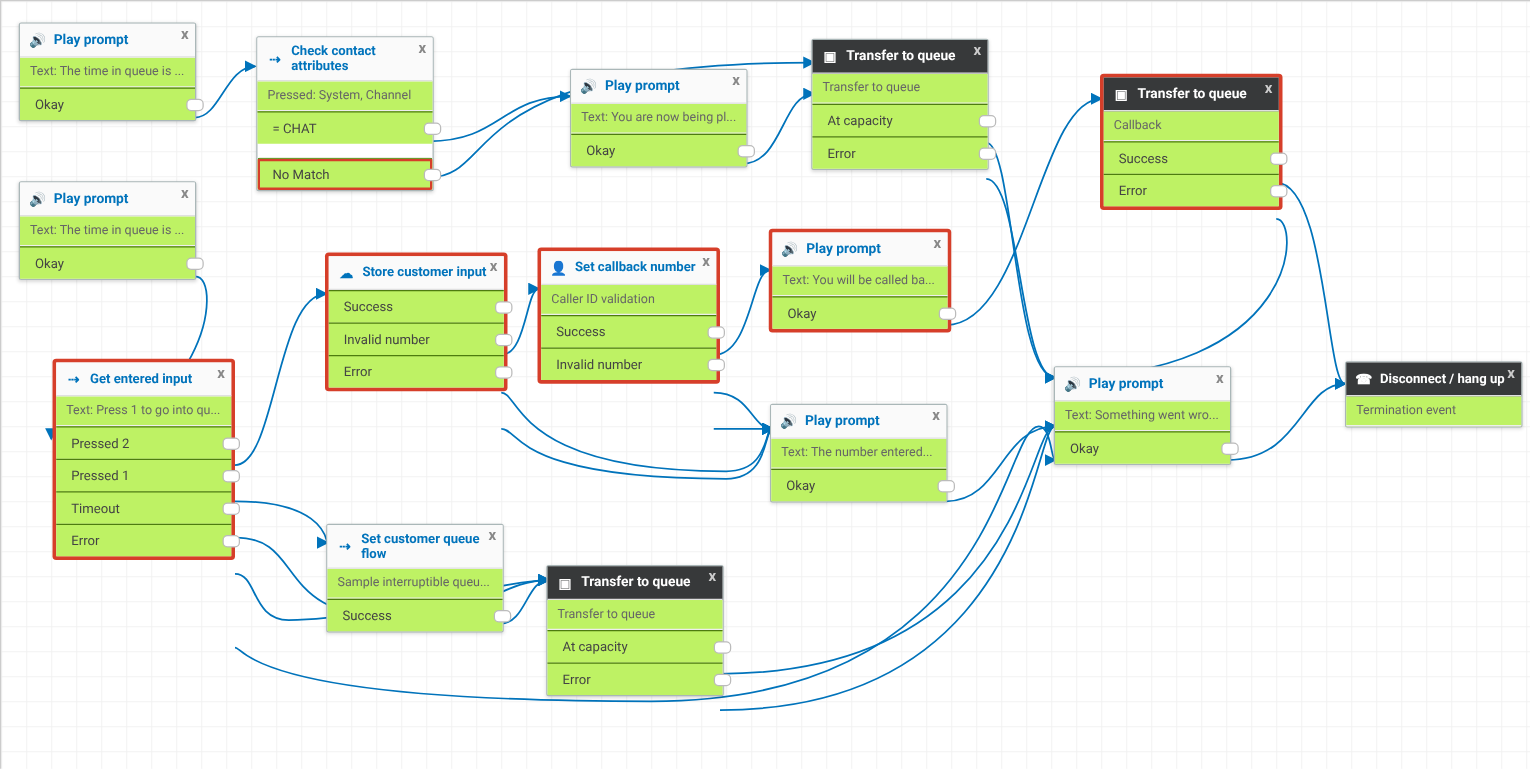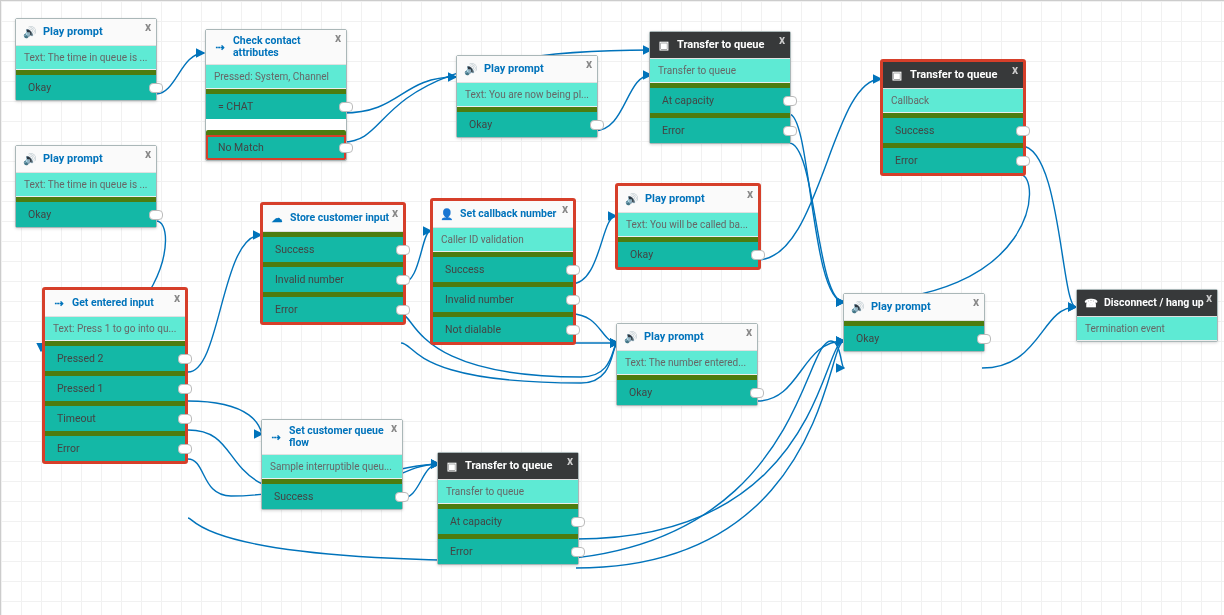--- a/index.html
+++ b/index.html
@@ -8,22 +8,22 @@
   .block{position:absolute;width:140px;background:#fff;border:1px solid #aab7b8;border-radius:2px;box-shadow:0 1px 3px rgba(0,0,0,0.15);z-index:1;}
   .block.hl{border:2px solid #d63f2a;box-shadow:0 0 0 1px #d63f2a;}
   .bh{display:flex;align-items:center;padding:5px 6px;font-weight:700;font-size:11px;color:#0073bb;border-bottom:1px solid #e0e0e0;position:relative;background:#fafafa;}
   .bh.dark{background:#37393a;color:#fff;}
   .bh .icon{width:16px;height:16px;margin-right:5px;flex-shrink:0;display:flex;align-items:center;justify-content:center;color:#0073bb;}
   .bh.dark .icon{color:#fff;}
   .bh .title{flex:1;line-height:1.15;}
   .bh .title.sm{font-size:10.5px;}
   .close{position:absolute;top:2px;right:5px;font-size:12px;color:#888;cursor:pointer;line-height:1;}
   .bh.dark .close{color:#ccc;}
-  .sub{padding:6px 8px;font-size:10px;color:#666;border-bottom:1px solid #eee;background:#5eead4;white-space:nowrap;overflow:hidden;text-overflow:ellipsis;}
-  .branch{padding:6px 8px 6px 12px;font-size:10.5px;color:#444;border-top:5px solid #4d7c0f;background:#14b8a6;position:relative;}
+  .sub{padding:6px 8px;font-size:10px;color:#666;border-bottom:1px solid #eee;background:#bef264;white-space:nowrap;overflow:hidden;text-overflow:ellipsis;}
+  .branch{padding:6px 8px 6px 12px;font-size:10.5px;color:#444;border-top:1px solid #4d7c0f;background:#bef264;position:relative;}
   .branch:first-of-type{border-top:none;}
   .port{position:absolute;right:-7px;top:50%;width:12px;height:8px;border:1px solid #bbb;background:#fff;border-radius:4px;transform:translateY(-50%);}
   svg path{stroke:#0073bb;stroke-width:1.4;fill:none;}
   .branch.hl{box-shadow:inset 0 0 0 2px #d63f2a;border-radius:2px;margin-top:11px;}
 </style>
 </head>
 <body>
 <div class="canvas">
 
 <svg class="links">
@@ -159,21 +159,20 @@
 
 <div class="block hl" style="left:430px;top:198px">
   <div class="bh">
         <span class="icon">👤</span>
         <span class="title sm">Set callback number</span>
         <span class="close">x</span>
       </div>
   <div class="sub">Caller ID validation</div>
   <div class="branch"><span>Success</span><span class="port"></span></div>
   <div class="branch"><span>Invalid number</span><span class="port"></span></div>
-  <div class="branch"><span>Not dialable</span><span class="port"></span></div>
 </div>
 
 <div class="block hl" style="left:615px;top:183px">
   <div class="bh">
         <span class="icon">🔊</span>
         <span class="title">Play prompt</span>
         <span class="close">x</span>
       </div>
   <div class="sub">Text: You will be called ba...</div>
   <div class="branch"><span>Okay</span><span class="port"></span></div>
@@ -188,20 +187,21 @@
   <div class="sub">Text: The number entered...</div>
   <div class="branch"><span>Okay</span><span class="port"></span></div>
 </div>
 
 <div class="block" style="left:842px;top:292px">
   <div class="bh">
         <span class="icon">🔊</span>
         <span class="title">Play prompt</span>
         <span class="close">x</span>
       </div>
+  <div class="sub">Text: Something went wro...</div>
   <div class="branch"><span>Okay</span><span class="port"></span></div>
 </div>
 
 <div class="block" style="left:260px;top:418px">
   <div class="bh">
         <span class="icon">⇢</span>
         <span class="title sm">Set customer queue flow</span>
         <span class="close">x</span>
       </div>
   <div class="sub">Sample interruptible queu...</div>

